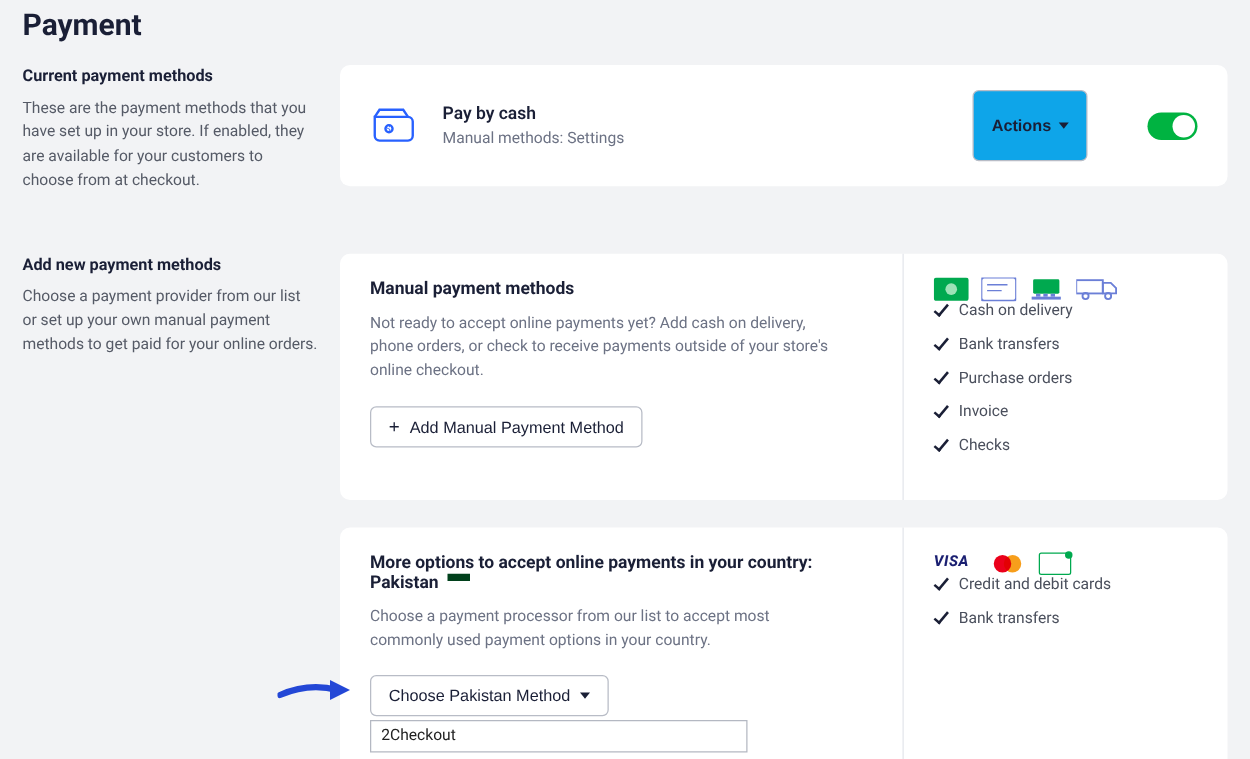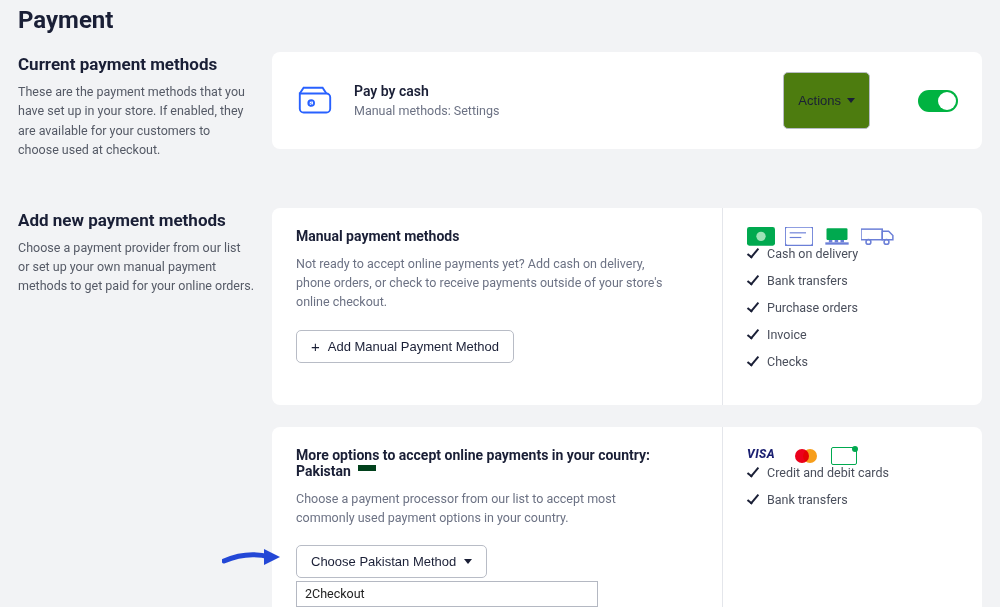--- a/index.html
+++ b/index.html
@@ -21,21 +21,21 @@
     gap: 18px;
     margin-bottom: 48px;
     align-items: flex-start;
   }
   .side-desc {
     width: 236px;
     flex-shrink: 0;
     padding-top: 2px;
   }
   .side-desc h3 {
-    font-size: 17px;
+    font-size: 13px;
     font-weight: 700;
     margin-bottom: 8px;
     color: #1a1f36;
   }
   .side-desc p {
     font-size: 12.5px;
     color: #555a66;
     line-height: 1.55;
   }
   .card {
@@ -67,25 +67,25 @@
     font-weight: 600;
     margin-bottom: 4px;
     color: #1a1f36;
   }
   .pay-label-block .sub {
     font-size: 12.5px;
     color: #6c7284;
   }
   .actions-btn {
     border: 1px solid #b8bcc6;
-    background: #4d7c0f;
+    background: #0ea5e9;
     padding: 20px 14px;
     border-radius: 5px;
     font-size: 13px;
-    font-weight: 400;
+    font-weight: 700;
     cursor: pointer;
     display: inline-flex;
     align-items: center;
     gap: 6px;
     color: #1a1f36;
   }
   .chev-down {
     display: inline-block;
     width: 0; height: 0;
     border-left: 4px solid transparent;
@@ -256,21 +256,21 @@
   .pointer-arrow svg { width: 100%; height: auto; }
 </style>
 </head>
 <body>
 
 <h1>Payment</h1>
 
 <div class="section-row">
   <div class="side-desc">
     <h3>Current payment methods</h3>
-    <p>These are the payment methods that you have set up in your store. If enabled, they are available for your customers to choose used at checkout.</p>
+    <p>These are the payment methods that you have set up in your store. If enabled, they are available for your customers to choose from at checkout.</p>
   </div>
   <div class="card">
     <div class="card-inner current-row">
       <div class="wallet-icon">
         <svg viewBox="0 0 40 34" fill="none" stroke="#2861ff" stroke-width="2">
           <path d="M4 10h28a4 4 0 014 4v12a4 4 0 01-4 4H8a4 4 0 01-4-4V10z"></path>
           <path d="M4 10l4-6h20l4 6"></path>
           <circle cx="16" cy="20" r="3"></circle>
           <text x="13" y="23" font-size="8" fill="#2861ff" stroke="none">$</text>
         </svg>

